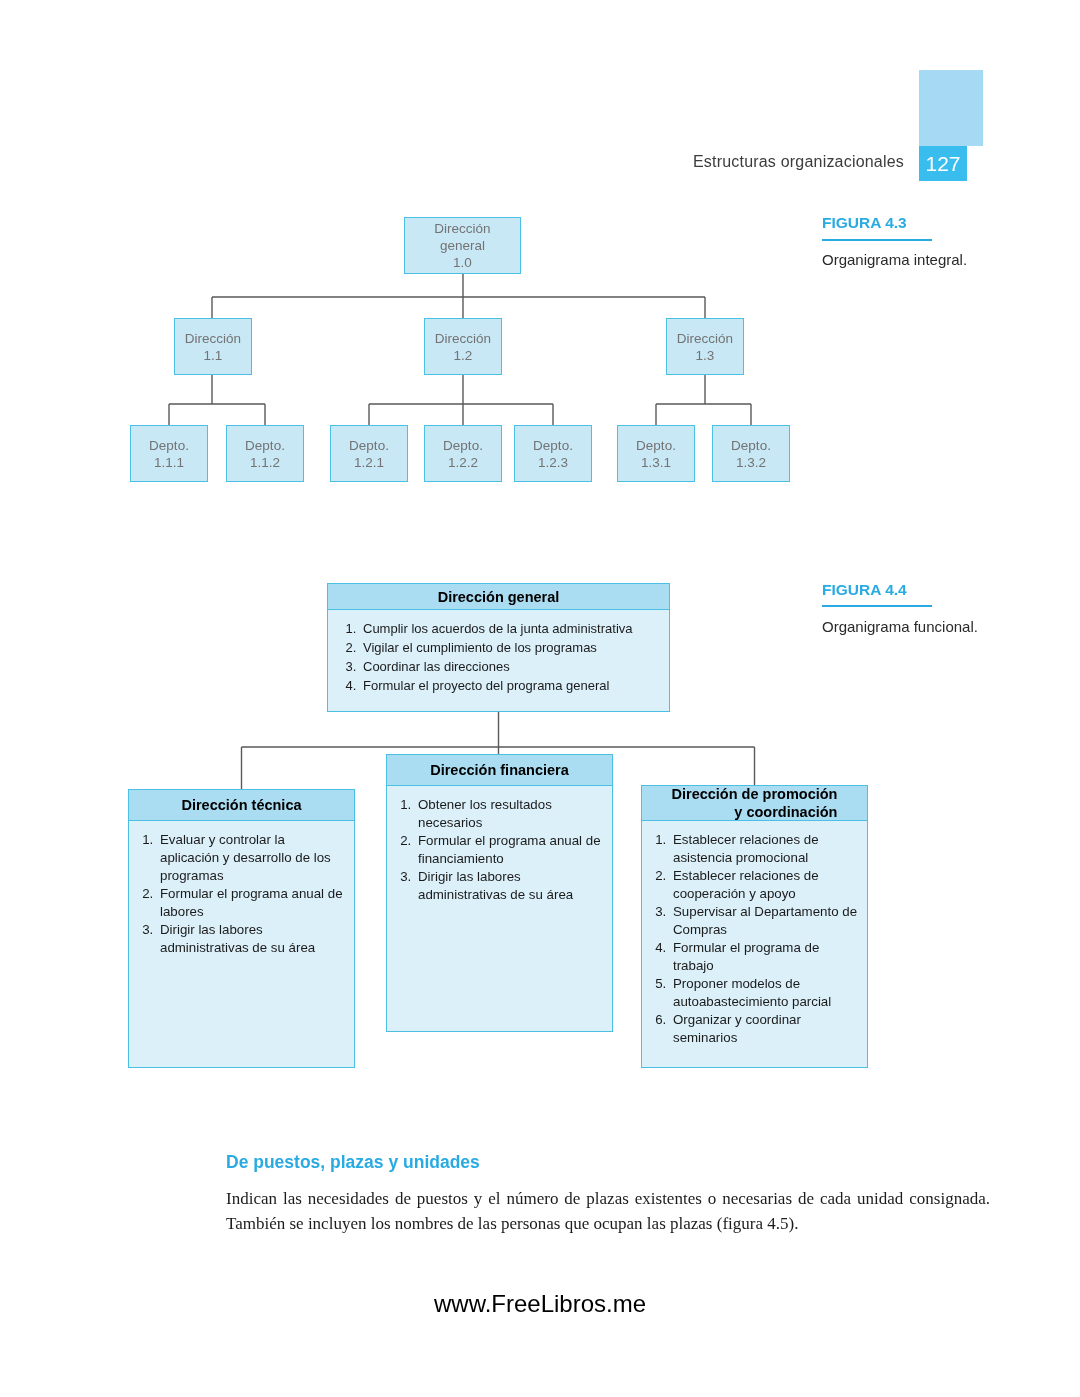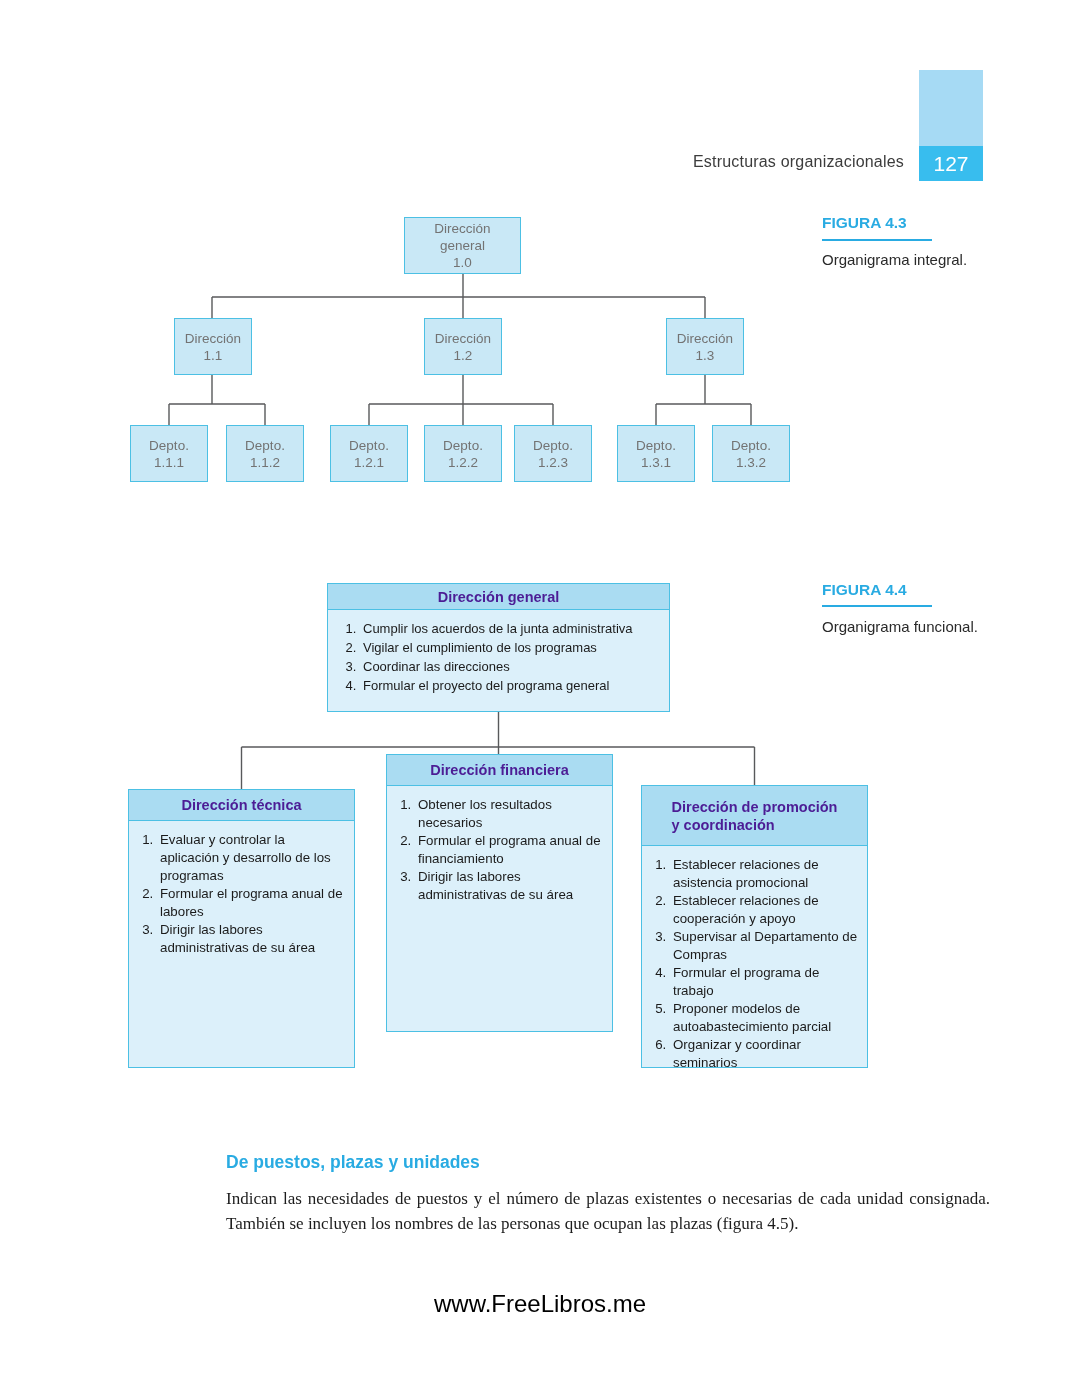--- a/index.html
+++ b/index.html
@@ -11,21 +11,21 @@
   
   .running-head {
     position:absolute; top:153px; right:176px;
     font-size:16px; color:#3c3c3c; letter-spacing:.2px;text-align:center;
   }
   .tab-light {
     position:absolute; left:919px; top:70px; width:64px; height:76px;
     background:var(--tab_light,#a6daf4);
   }
   .tab-dark {
-    position:absolute; left:919px; top:146px; width:64px; height:35px;
+    position:absolute; left:919px; top:146px; width:48px; height:35px;
     background:var(--tab_dark,#38bdee); color:#ffffff; font-size:21px;
     display:flex; align-items:center; justify-content:center;
   }
   
   .connectors {
     position:absolute; left:0; top:0; width:1080px; height:1397px;
     pointer-events:none;
   }
   .connectors path { stroke:var(--line,#58595b); stroke-width:1.4; fill:none; }
   
@@ -35,26 +35,26 @@
     display:flex; align-items:center; justify-content:center; text-align:center;
     white-space:pre-line; font-size:13.5px; line-height:17px; color:#737373;
   }
   
   .fbox {
     position:absolute; border:1.5px solid var(--box_border,#4cc0e4);
     background:var(--body_fill,#dcf0fa);
   }
   .fbox-head {
     background:var(--band_fill,#aadcf2); border-bottom:1.5px solid var(--box_border,#4cc0e4);
-    display:flex; align-items:center; justify-content:center; text-align:left;
-    font-weight:bold; font-size:14.5px; line-height:18px; color:#4c1d95;
+    display:flex; align-items:center; justify-content:center; text-align:right;
+    font-weight:bold; font-size:14.5px; line-height:18px; color:#000000;
     white-space:pre-line; height:26px;
   }
   .head-31 { height:31px; }
-  .head-52 { height:60px; }
+  .head-52 { height:35px; }
   .fbox-list {
     margin:0; padding:9px 8px 0 32px;
     font-size:13px; line-height:19px; color:#1b1b1b;
     list-style:decimal outside;
   }
   .fbox-list li { padding-left:3px; }
   .fbox-list-narrow { padding:10px 8px 0 28px; font-size:13.3px; line-height:18px; }
   
   .fig-label { position:absolute; left:822px; color:var(--accent,#29abe2); font-weight:bold; font-size:15.5px; }
   .fig-rule  { position:absolute; left:822px; width:110px; height:2px; background:var(--accent,#29abe2); }

